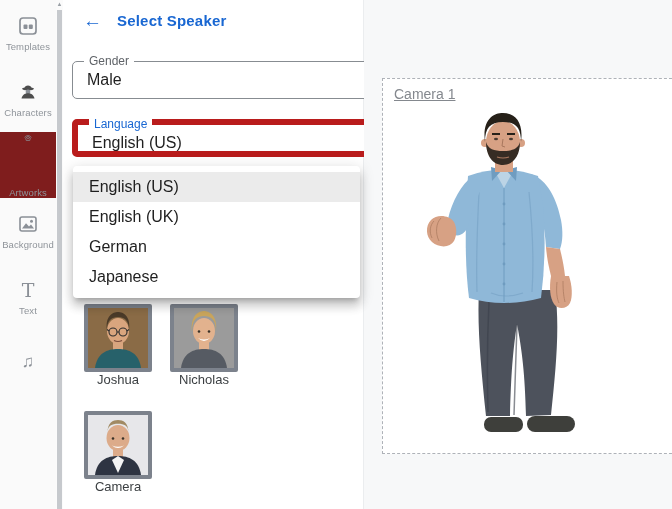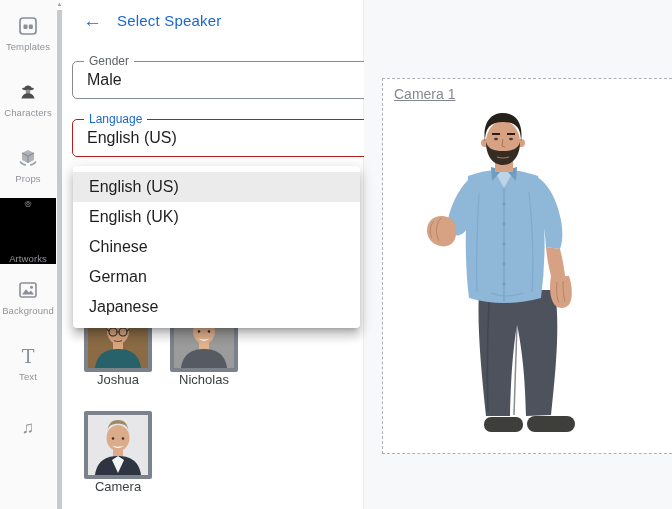--- a/index.html
+++ b/index.html
@@ -3,43 +3,43 @@
 <meta charset="utf-8">
 <style>
   html,body{margin:0;padding:0;}
   body{width:672px;height:509px;position:relative;overflow:hidden;
        font-family:"Liberation Sans", sans-serif;background:#fff;}
 
   
   .sidebar{position:absolute;left:0;top:0;width:56px;height:509px;background:#fafafa;}
   .side-item{height:66px;display:flex;flex-direction:column;align-items:center;
              justify-content:center;gap:3px;cursor:pointer;}
-  .side-item.selected{background:#000000;gap:44px;}
+  .side-item.selected{background:#7f1d1d;gap:44px;}
   .side-icon{width:24px;height:24px;display:flex;align-items:center;justify-content:center;}
   .side-label{font-size:9.5px;color:#8f949a;letter-spacing:.1px;}
   .glyph{font-size:17px;color:#8b9097;line-height:1;}
   .glyph-t{font-family:"DejaVu Serif", serif;font-size:19px;color:#8b9097;line-height:1;}
 
   
   .scrollstrip{position:absolute;left:56px;top:0;width:7px;height:509px;background:#fbfbfb;}
   .scroll-up{position:absolute;left:0;top:1px;width:7px;text-align:center;
              font-size:6px;color:#9aa0a6;}
   .scroll-thumb{position:absolute;left:1px;top:10px;width:5px;height:499px;background:#c6c9cd;}
 
   
   .panel{position:absolute;left:63px;top:0;width:300px;height:509px;background:#fff;
          border-right:1px solid #ebedef;}
   .panel-header{position:absolute;left:20px;top:11px;display:flex;align-items:center;gap:15px;}
   .back-btn{color:#1967d2;font-size:19px;font-weight:bold;cursor:pointer;line-height:1;}
-  .panel-title{color:#1967d2;font-size:15px;font-weight:normal;letter-spacing:.2px;}
+  .panel-title{color:#1967d2;font-size:15px;font-weight:bold;letter-spacing:.2px;}
 
   .field{position:absolute;left:9px;width:333px;height:38px;border-radius:5px;
          box-sizing:border-box;background:#fff;cursor:pointer;}
   .field.gender{top:61px;border:1px solid #878c91;}
-  .field.language{top:119px;border:1px solid #b91c1c;}
+  .field.language{top:119px;border:6px solid #b91c1c;}
   .field-label{position:absolute;top:-8px;left:11px;background:#fff;padding:0 5px;
                font-size:12px;color:#5f6368;line-height:14px;}
   .field.language .field-label{color:#1967d2;}
   .field-value{font-size:16px;color:#1f1f1f;padding-left:14px;line-height:35px;}
   .caret-down{position:absolute;right:13px;top:16px;width:0;height:0;
               border-left:5px solid transparent;border-right:5px solid transparent;
               border-top:6px solid #5f6368;}
   .caret-up{position:absolute;right:13px;top:15px;width:0;height:0;
             border-left:5px solid transparent;border-right:5px solid transparent;
             border-bottom:6px solid #1967d2;}
@@ -80,28 +80,20 @@
     <svg class="side-icon" viewBox="0 0 24 24">
       <g fill="#4d4d4d">
         <path d="M8.5,8 C8.5,4.6 15.5,4.6 15.5,8 L15.5,8.6 L8.5,8.6 Z"></path>
         <ellipse cx="12" cy="8.8" rx="6" ry="1.6"></ellipse>
         <circle cx="12" cy="12" r="2.4" fill="#8b9097"></circle>
         <path d="M5.5,18.5 C6.5,14.2 9.5,13.2 12,13.2 C14.5,13.2 17.5,14.2 18.5,18.5 Z"></path>
       </g>
     </svg>
     <span class="side-label">Characters</span>
   </div>
-  <div class="side-item">
-    <svg class="side-icon" viewBox="0 0 24 24">
-      <path d="M12,4 L18,7 L18,14 L12,17 L6,14 L6,7 Z" fill="#b0b4ba"></path>
-      <path d="M6,7 L12,10 L18,7 M12,10 L12,17" stroke="#8b9097" fill="none" stroke-width="1.2"></path>
-      <path d="M4,15.5 q2.5,3.5 6,3.5 M20,15.5 q-2.5,3.5 -6,3.5" stroke="#9aa0a6" fill="none" stroke-width="1.4"></path>
-    </svg>
-    <span class="side-label">Props</span>
-  </div>
   <div class="side-item selected">
     <svg class="side-icon" viewBox="0 0 24 24">
       <path d="M5,12.5 C5.5,6.5 18.5,6.5 19,12.5" stroke="#8b9097" fill="none" stroke-width="1.6"></path>
       <path d="M12,9.5 L17,13.3 L15.8,18.5 L8.2,18.5 L7,13.3 Z" stroke="#8b9097" fill="none" stroke-width="1.6"></path>
       <circle cx="12" cy="14.3" r="1.5" fill="#8b9097"></circle>
     </svg>
     <span class="side-label">Artworks</span>
   </div>
   <div class="side-item">
     <svg class="side-icon" viewBox="0 0 24 24">
@@ -141,21 +133,20 @@
 
   <div class="field language">
     <span class="field-label">Language</span>
     <div class="field-value">English (US)</div>
     <span class="caret-up"></span>
   </div>
 
   <div class="menu">
     <div class="menu-item selected">English (US)</div>
     <div class="menu-item">English (UK)</div>
-    <div class="menu-item">Chinese</div>
     <div class="menu-item">German</div>
     <div class="menu-item">Japanese</div>
   </div>
 
   <div class="spk" style="left:21px;top:304px;">
     <div class="thumb">
       <svg viewBox="0 0 60 60" width="60" height="60">
         <rect width="60" height="60" fill="#8a6b46"></rect>
         <rect x="25" y="30" width="10" height="12" fill="#d9a57e"></rect>
         <path d="M7,60 C9,45 19,41 30,41 C41,41 51,45 53,60 Z" fill="#27616a"></path>

